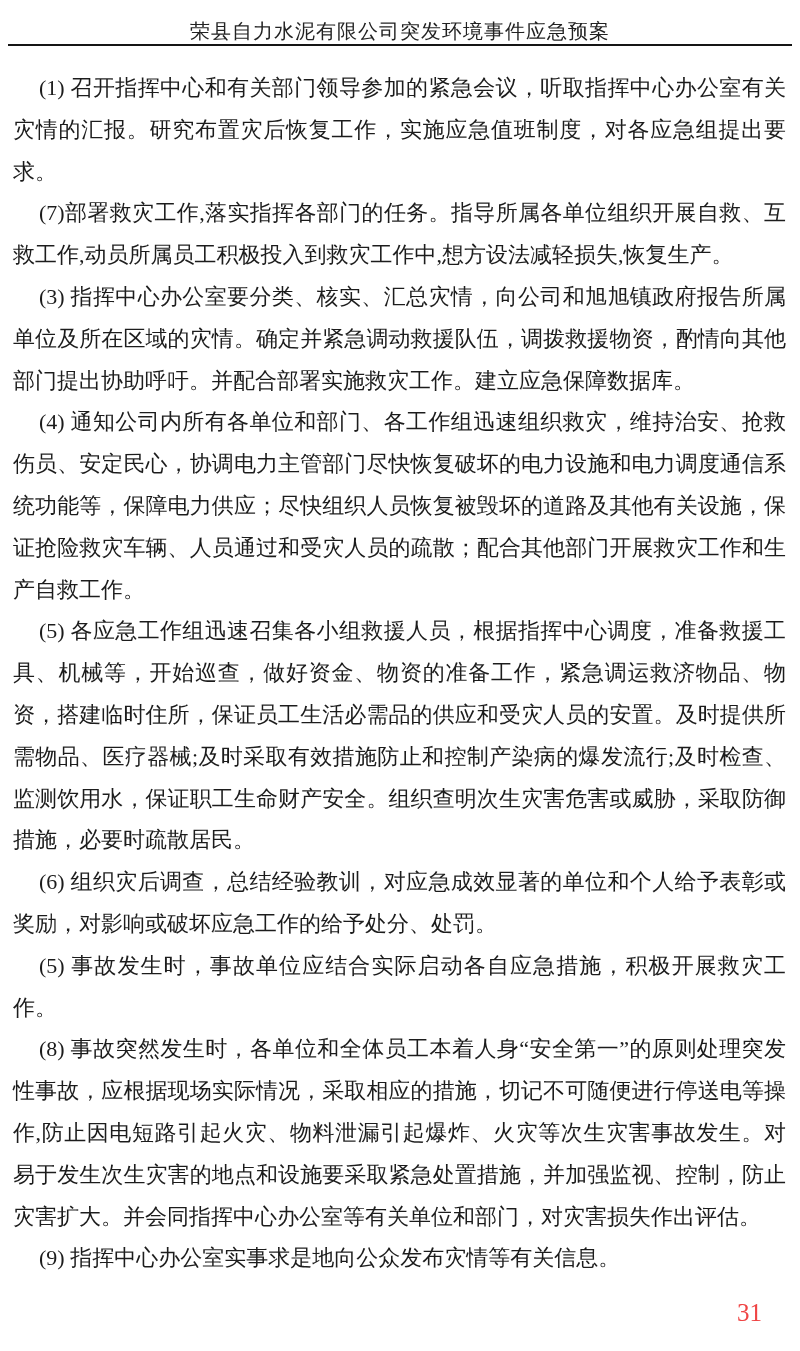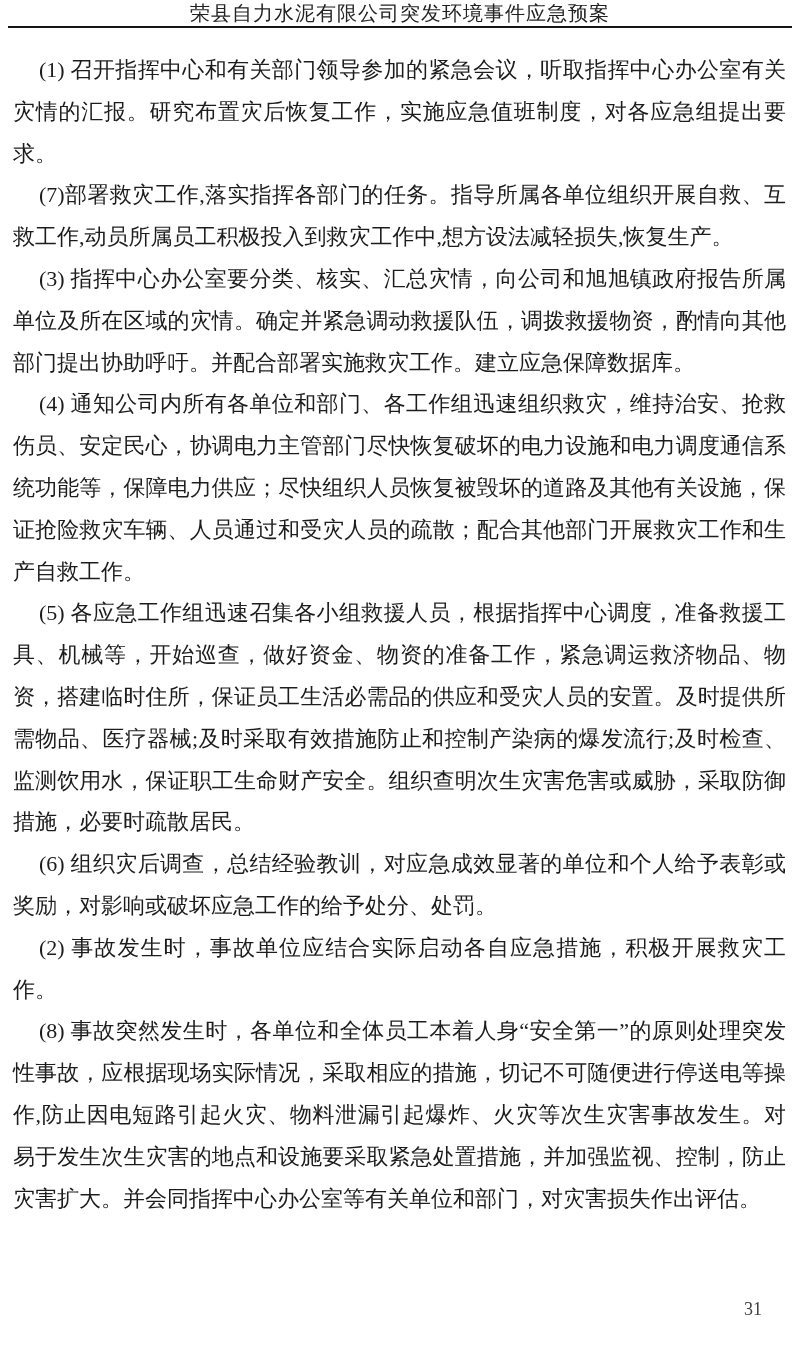--- a/index.html
+++ b/index.html
@@ -12,21 +12,21 @@
     width: 800px;
     height: 1351px;
     margin: 0 auto;
     background: #ffffff;
     color: #1c1c1c;
     font-family: "Liberation Serif", "DejaVu Serif", serif;
     overflow: hidden;
     box-sizing: border-box;
   }
   .page-header {
-    padding-top: 3px;
+    padding-top: 21px;
   }
   .header-title {
     text-align: center;
     font-size: 20px;
     line-height: 21px;
     letter-spacing: 1px;
     color: #222;
     white-space: nowrap;
   }
   .header-rule {
@@ -44,40 +44,41 @@
   .doc-body p {
     margin: 0;
     padding: 0;
     text-indent: 26px;
     word-break: break-all;
   }
   .page-number {
     position: absolute;
     top: 1299px;
     right: 38px;
-    font-size: 18px;
-    color: #404040;
+    font-size: 25px;
+    color: #ef4444;
   }
 </style>
 </head>
 <body>
 
 <div class="page">
 
   <div class="page-header">
     <div class="header-title">荣县自力水泥有限公司突发环境事件应急预案</div>
     <div class="header-rule"></div>
   </div>
 
   <div class="doc-body">
     <p>(1) 召开指挥中心和有关部门领导参加的紧急会议，听取指挥中心办公室有关灾情的汇报。研究布置灾后恢复工作，实施应急值班制度，对各应急组提出要求。</p>
     <p>(7)部署救灾工作,落实指挥各部门的任务。指导所属各单位组织开展自救、互救工作,动员所属员工积极投入到救灾工作中,想方设法减轻损失,恢复生产。</p>
     <p>(3) 指挥中心办公室要分类、核实、汇总灾情，向公司和旭旭镇政府报告所属单位及所在区域的灾情。确定并紧急调动救援队伍，调拨救援物资，酌情向其他部门提出协助呼吁。并配合部署实施救灾工作。建立应急保障数据库。</p>
     <p>(4) 通知公司内所有各单位和部门、各工作组迅速组织救灾，维持治安、抢救伤员、安定民心，协调电力主管部门尽快恢复破坏的电力设施和电力调度通信系统功能等，保障电力供应；尽快组织人员恢复被毁坏的道路及其他有关设施，保证抢险救灾车辆、人员通过和受灾人员的疏散；配合其他部门开展救灾工作和生产自救工作。</p>
     <p>(5) 各应急工作组迅速召集各小组救援人员，根据指挥中心调度，准备救援工具、机械等，开始巡查，做好资金、物资的准备工作，紧急调运救济物品、物资，搭建临时住所，保证员工生活必需品的供应和受灾人员的安置。及时提供所需物品、医疗器械;及时采取有效措施防止和控制产染病的爆发流行;及时检查、监测饮用水，保证职工生命财产安全。组织查明次生灾害危害或威胁，采取防御措施，必要时疏散居民。</p>
     <p>(6) 组织灾后调查，总结经验教训，对应急成效显著的单位和个人给予表彰或奖励，对影响或破坏应急工作的给予处分、处罚。</p>
-    <p>(2) 事故发生时，事故单位应结合实际启动各自应急措施，积极开展救灾工作。</p>
+    <p>(5) 事故发生时，事故单位应结合实际启动各自应急措施，积极开展救灾工作。</p>
     <p>(8) 事故突然发生时，各单位和全体员工本着人身“安全第一”的原则处理突发性事故，应根据现场实际情况，采取相应的措施，切记不可随便进行停送电等操作,防止因电短路引起火灾、物料泄漏引起爆炸、火灾等次生灾害事故发生。对易于发生次生灾害的地点和设施要采取紧急处置措施，并加强监视、控制，防止灾害扩大。并会同指挥中心办公室等有关单位和部门，对灾害损失作出评估。</p>
+    <p>(9) 指挥中心办公室实事求是地向公众发布灾情等有关信息。</p>
   </div>
 
   <div class="page-number">31</div>
 
 </div>
 
 </body></html>

